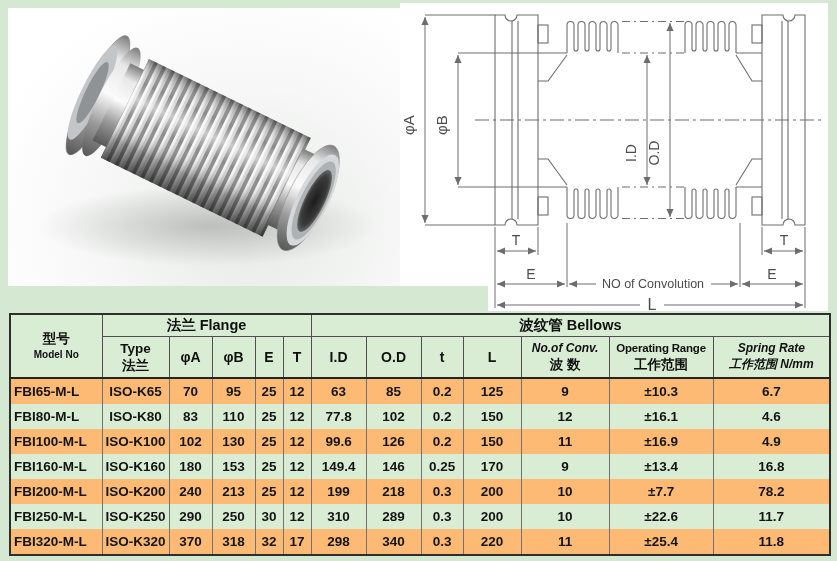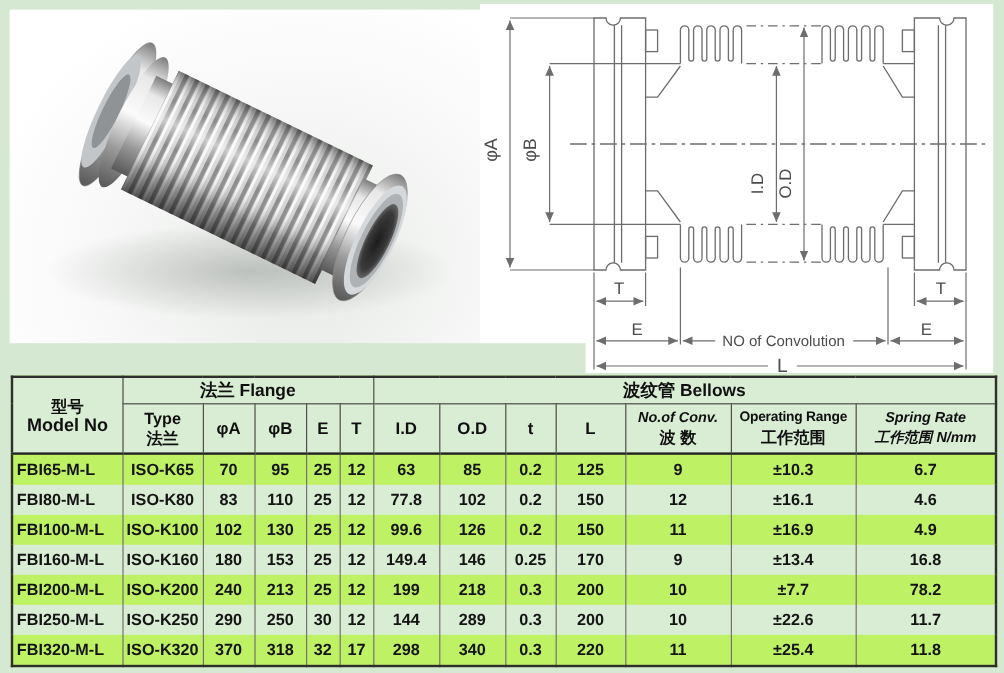--- a/index.html
+++ b/index.html
@@ -5,30 +5,30 @@
   html,body{margin:0;padding:0;}
   .page{position:relative;width:837px;height:561px;background:#d5e8d2;overflow:hidden;
         font-family:"Liberation Sans",sans-serif;}
   .photo-area{position:absolute;left:8px;top:8px;width:392px;height:278px;
         background:radial-gradient(ellipse at 62% 78%, #e7eae7 0%, #f6f7f6 45%, #ffffff 80%);}
   .diagram-area{position:absolute;left:400px;top:3px;width:428px;height:308px;background:#fff;
         clip-path:polygon(0 0,100% 0,100% 100%,88px 100%,88px 283px,0 283px);}
   .diagram-area svg text{font-family:"Liberation Sans",sans-serif;fill:#4c4c4c;}
 
   .spec{position:absolute;left:9px;top:313px;width:820px;border-collapse:collapse;table-layout:fixed;
-        background:#bef264;border:2px solid #2e2e2e;}
+        background:#fdba74;border:2px solid #2e2e2e;}
   .spec th{background:#d9ecd4;border:1px solid #4f4f4f;padding:0;color:#101010;font-weight:bold;}
   .spec .hd-sub th{border-bottom:2.5px solid #242424;}
   .spec th.model-th{border-bottom:2.5px solid #242424;}
   .spec td{border-left:1px solid #737373;border-right:1px solid #737373;border-top:0;border-bottom:0;
         padding:0 2px;text-align:center;font-size:13.5px;font-weight:bold;color:#141414;height:25px;}
   .spec tr.alt td{background:#d9ecd4;}
   .spec td.model{text-align:left;padding-left:3px;}
   .zh{display:block;font-size:13.5px;line-height:17px;}
-  .en{display:block;font-size:15px;line-height:16px;}
+  .en{display:block;font-size:10px;line-height:16px;}
   .grp{font-size:14.5px;}
   .sym{font-size:14px;}
   .cond{font-size:11.5px;letter-spacing:-0.2px;}
   .sm{font-size:12px;font-style:italic;}
 </style>
 </head>
 <body>
 
 <div class="page">
 
@@ -295,21 +295,21 @@
       <td>±7.7</td>
       <td>78.2</td>
     </tr>
     <tr class="alt">
       <td class="model">FBI250-M-L</td>
       <td>ISO-K250</td>
       <td>290</td>
       <td>250</td>
       <td>30</td>
       <td>12</td>
-      <td>144</td>
+      <td>310</td>
       <td>289</td>
       <td>0.3</td>
       <td>200</td>
       <td>10</td>
       <td>±22.6</td>
       <td>11.7</td>
     </tr>
     <tr>
       <td class="model">FBI320-M-L</td>
       <td>ISO-K320</td>

